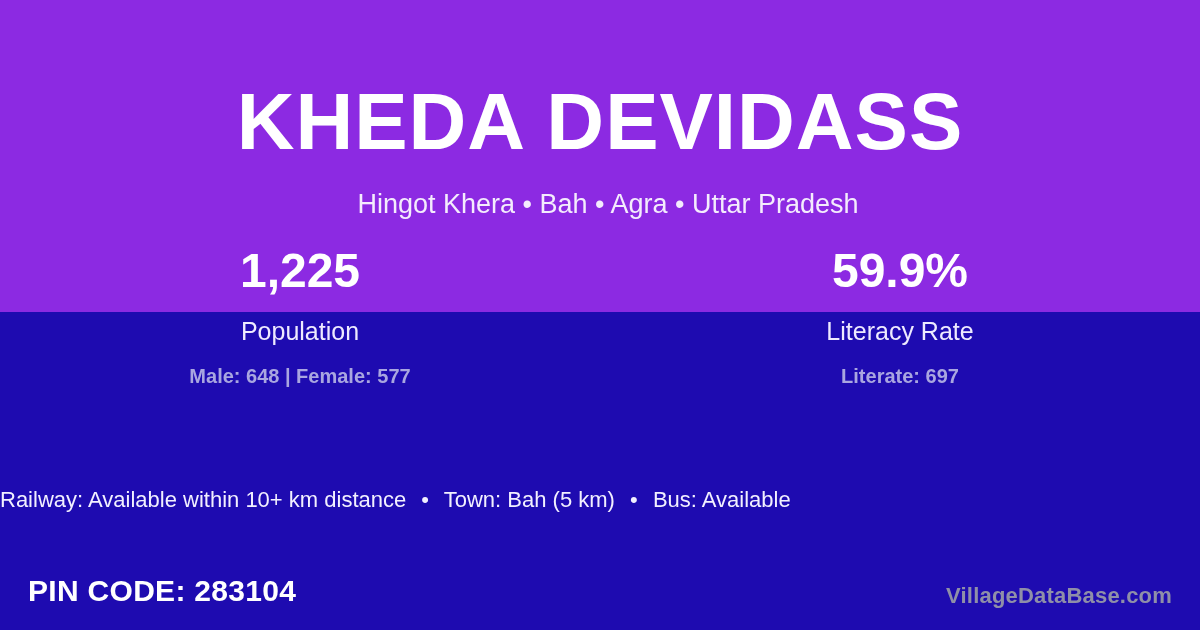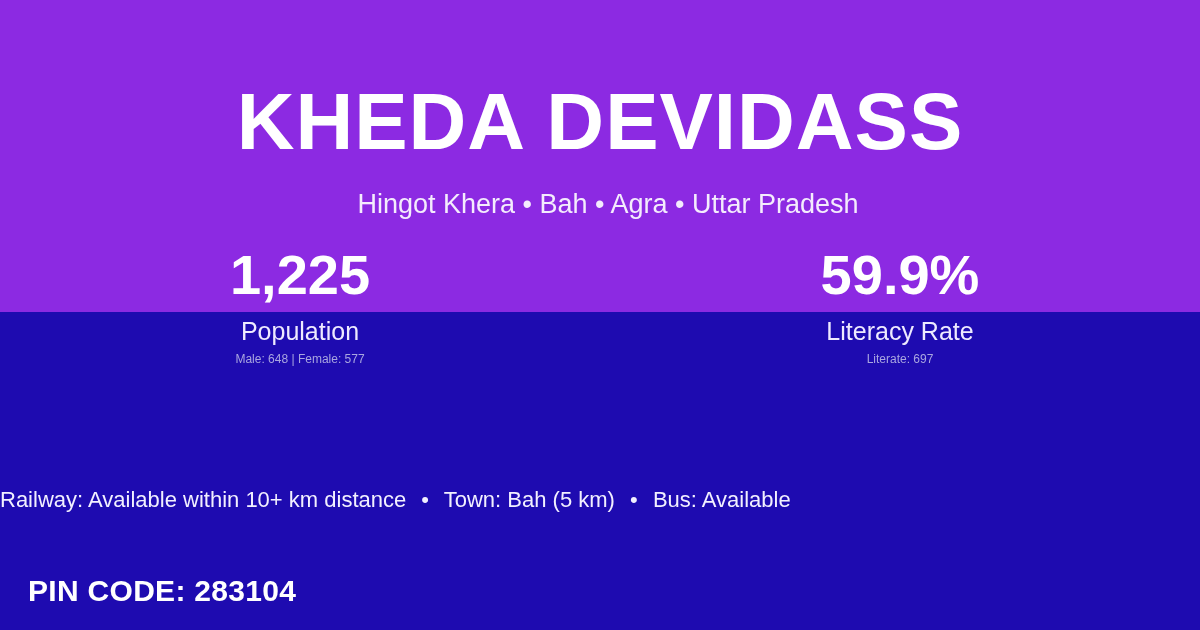--- a/index.html
+++ b/index.html
@@ -93,42 +93,42 @@
   }
 
   .stat {
     flex: 1 1 0;
     text-align: center;
     position: relative;
   }
 
   .stat-value {
     display: block;
-    font-size: 56px;
+    font-size: 48px;
     font-weight: 700;
     line-height: 1.05;
     color: #ffffff;
     letter-spacing: 0px;
     height: 60px;
   }
 
   .stat-label {
     display: block;
     margin-top: 10px;
     font-size: 25px;
     font-weight: 400;
     line-height: 1.2;
     color: #eeeaff;
   }
 
   .stat-sub {
     display: block;
-    margin-top: 6px;
-    font-size: 12px;
-    font-weight: 400;
+    margin-top: 18px;
+    font-size: 20px;
+    font-weight: 700;
     line-height: 1.2;
     color: #a9a6e0;
   }
 
   
   .infra-line {
     position: absolute;
     left: 0;
     top: 486px;
     width: 1200px;
@@ -213,15 +213,16 @@
   <div class="infra-line">
     <span>Railway: Available within 10+ km distance</span>
     <span class="infra-sep">•</span>
     <span>Town: Bah (5 km)</span>
     <span class="infra-sep">•</span>
     <span>Bus: Available</span>
   </div>
 
   <div class="footer">
     <div class="pin-code">PIN CODE: 283104</div>
+    <div class="brand">VillageDataBase.com</div>
   </div>
 
 </div>
 
 </body></html>

